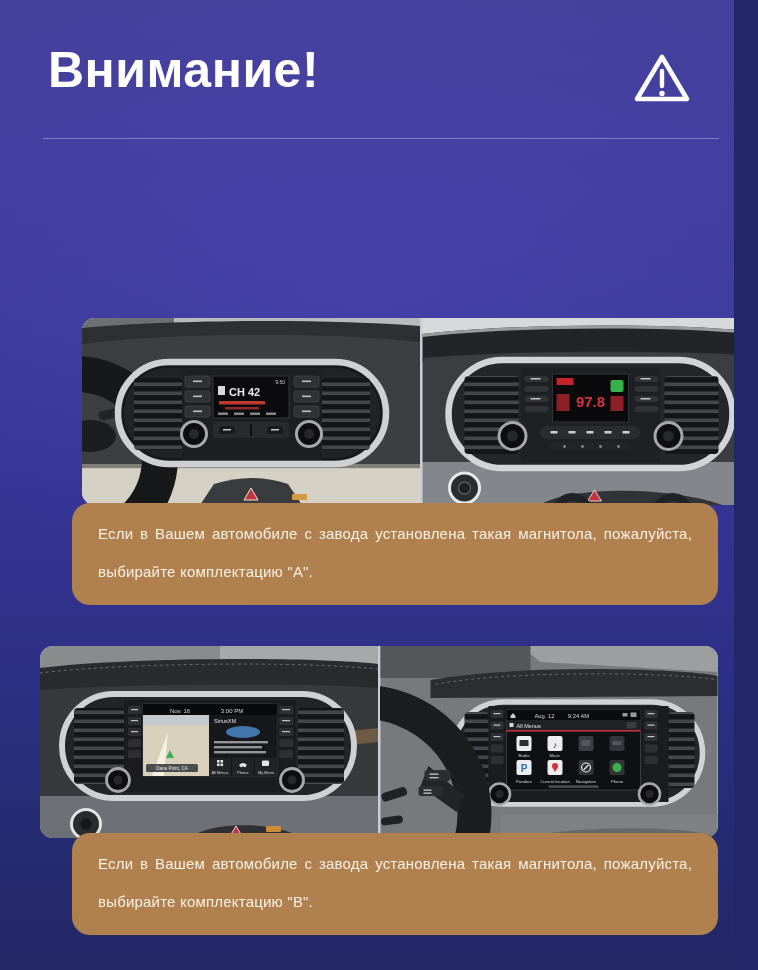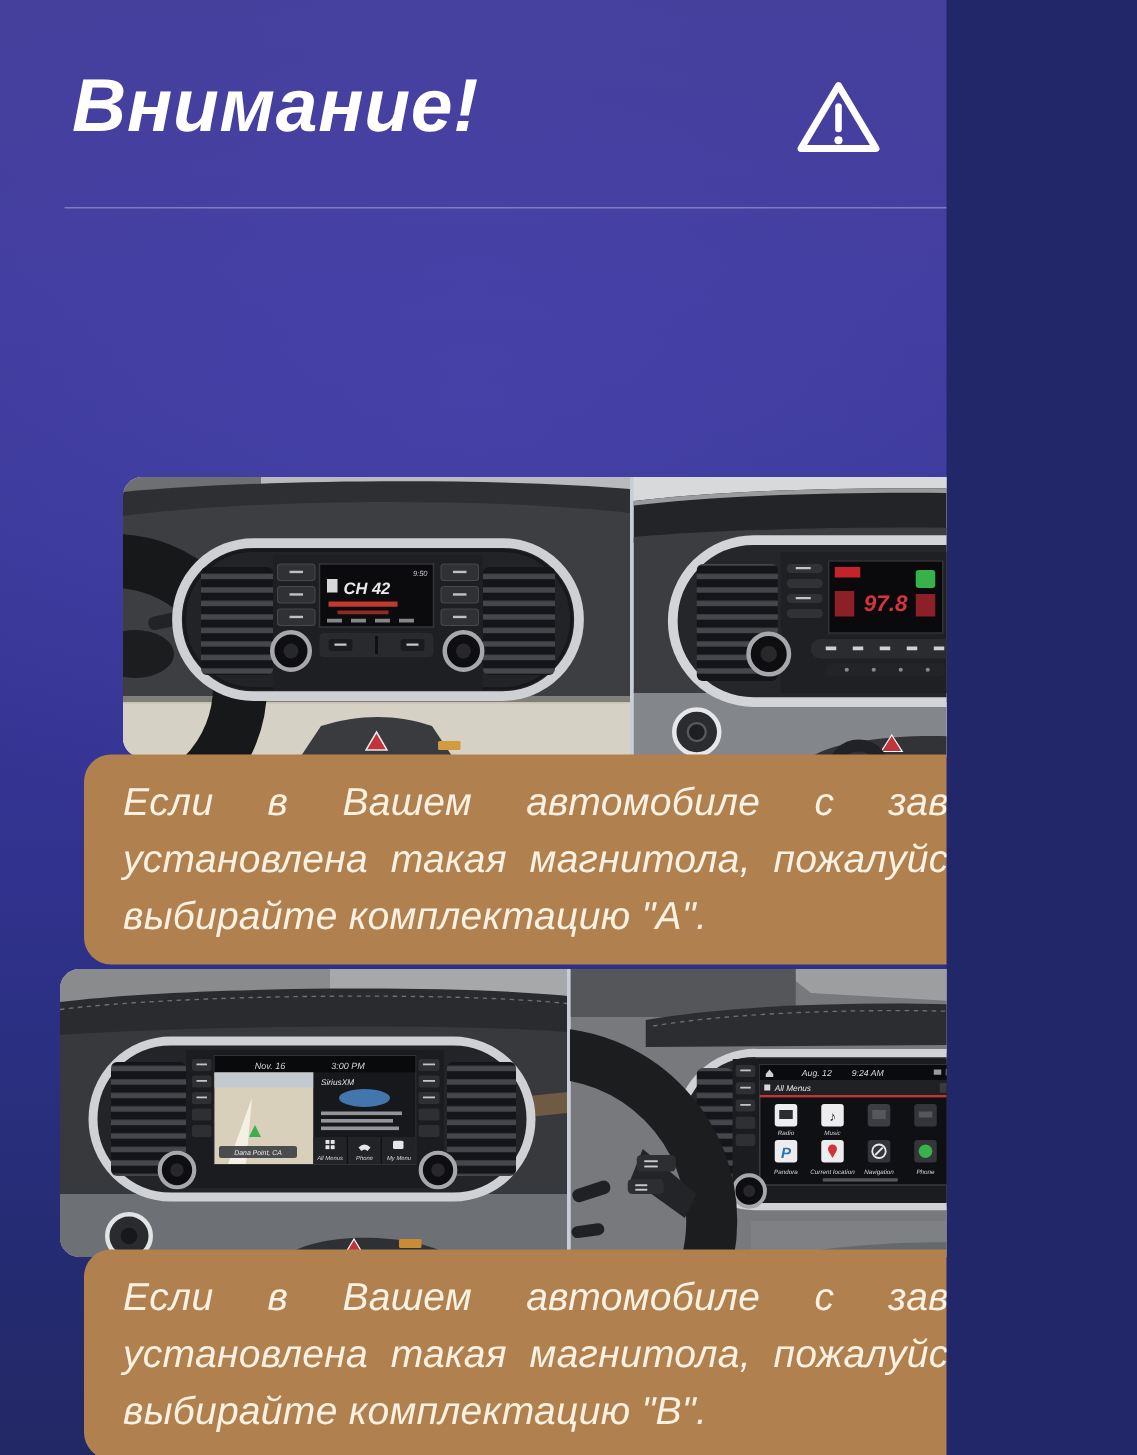--- a/index.html
+++ b/index.html
@@ -1,45 +1,44 @@
 <!DOCTYPE html>
 <html><head>
 <meta charset="utf-8">
 <style>
   html,body{margin:0;padding:0;background:#22276a;}
   .page{
-    position:relative;width:631px;height:970px;overflow:hidden;
+    position:relative;width:734px;height:970px;overflow:hidden;
     font-family:"Liberation Sans", sans-serif;
     background:
       radial-gradient(120% 60% at 50% 28%, rgba(90,80,200,0.25) 0%, rgba(0,0,0,0) 60%),
       linear-gradient(180deg,#45409b 0%,#413d9e 20%,#3b3a9a 38%,#343392 54%,#2c3084 70%,#262c74 84%,#222765 100%);
-    font-style: italic;
   }
   .title{
     position:absolute;left:48px;top:40px;margin:0;
     color:#ffffff;font-size:50px;font-weight:bold;letter-spacing:.5px;line-height:1.2;
   }
   .warn-icon{position:absolute;right:42px;top:50px;width:60px;height:58px;}
   .divider{position:absolute;left:43px;top:138px;width:676px;height:1px;background:rgba(255,255,255,.32);}
   .intro{
     position:absolute;left:48px;top:166px;width:664px;margin:0;
     color:#ffffff;font-size:21.5px;line-height:40px;text-align:justify;letter-spacing:.2px;
   }
   .photo-pair{
     position:absolute;left:40px;width:678px;display:flex;gap:2px;
     border-radius:13px;overflow:hidden;background:#c9cdd8;
   }
   .pair-a{top:318px;height:187px;margin-left:42px;}
   .pair-b{top:646px;height:192px;}
   .photo-pair svg{display:block;flex:0 0 338px;height:100%;}
   .caption{
-    position:absolute;left:56px;width:646px;box-sizing:border-box;
+    position:absolute;left:72px;width:646px;box-sizing:border-box;
     background:#b0804f;border-radius:18px;
     padding:12px 26px 14px;color:#faf1e3;
-    font-size:26px;line-height:38px;text-align:justify;letter-spacing:.2px;
+    font-size:15px;line-height:38px;text-align:justify;letter-spacing:.2px;
   }
   .cap-a{top:503px;min-height:99px;}
   .cap-b{top:833px;min-height:100px;}
   svg text{font-family:"Liberation Sans", sans-serif;}
 </style>
 </head>
 <body>
 
 <div class="page">
 

